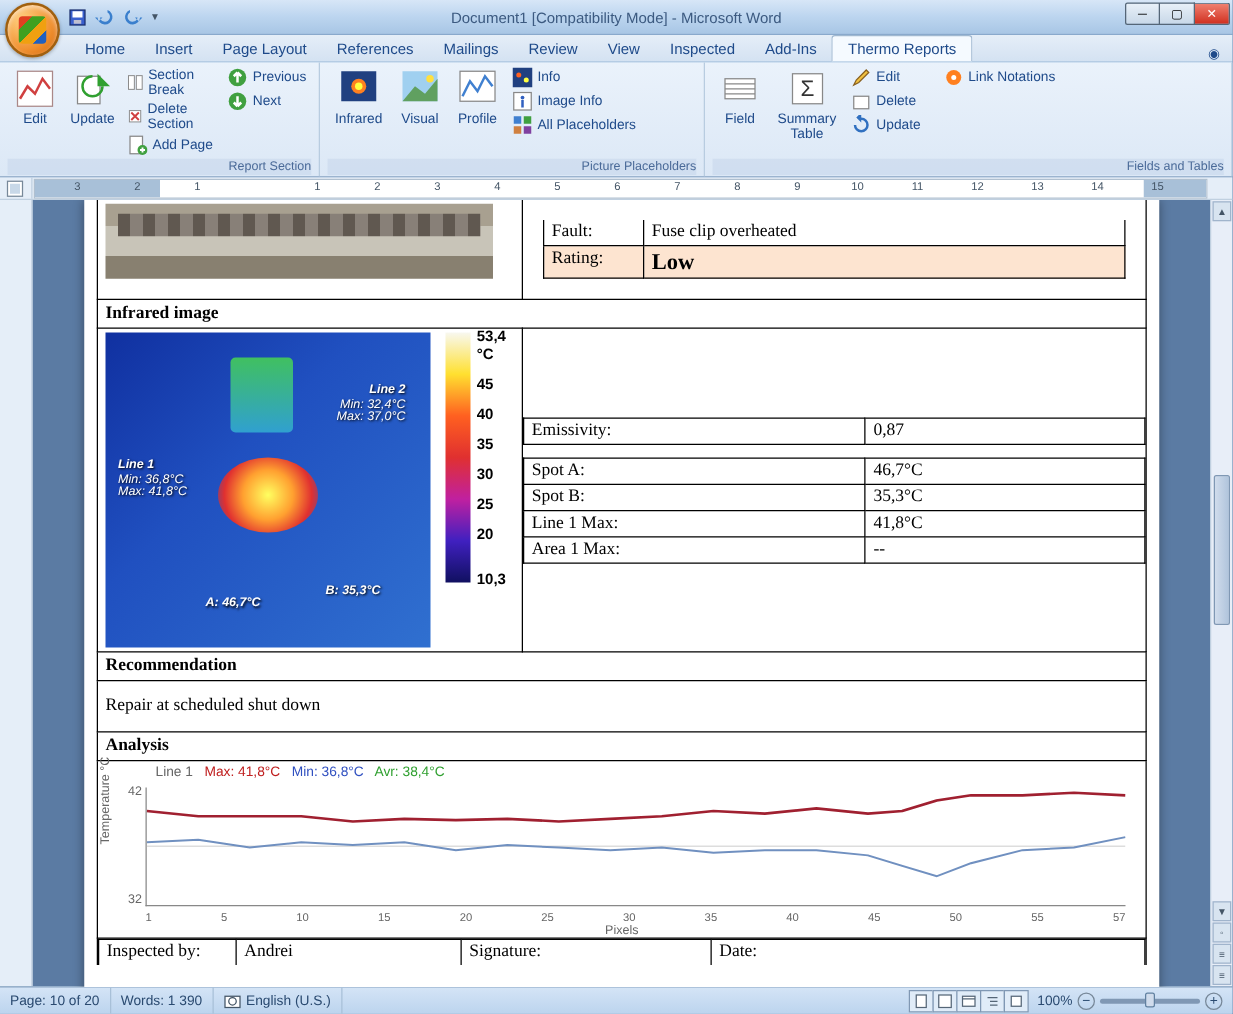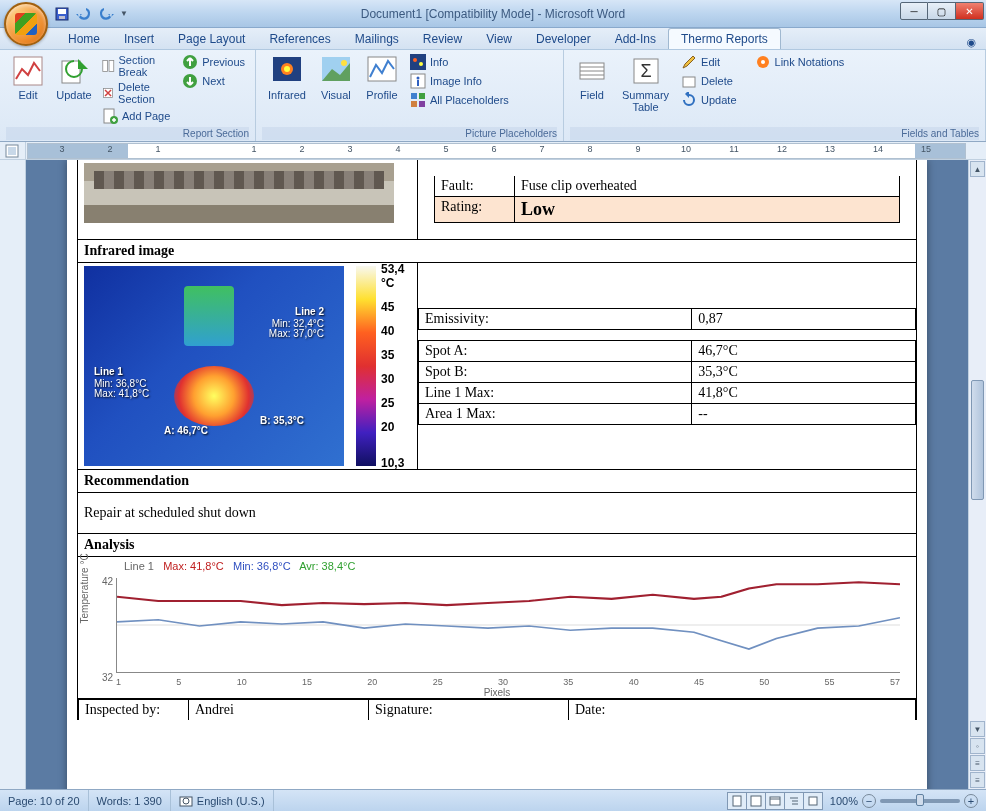--- a/index.html
+++ b/index.html
@@ -196,25 +196,26 @@
   font-size: 16px;
 }
 .img-box {
   background: #888;
   width: 310px; height: 60px;
   display: inline-block;
 }
 .orange-cell { background: #fde4d0; }
 
 .thermal-img {
-  width: 260px; height: 200px;
+  width: 260px; height: 252px;
   position: relative;
   background: linear-gradient(135deg, #1030a0 0%, #2050c0 40%, #3070d0 100%);
   display: inline-block;
   vertical-align: top;
+  font-style: italic;
 }
 .thermal-hot {
   position: absolute;
   left: 90px; top: 100px;
   width: 80px; height: 60px;
   background: radial-gradient(circle, #ffff60 0%, #ffa030 40%, #e03030 70%, transparent 100%);
   border-radius: 50%;
 }
 .thermal-label {
   position: absolute;
@@ -342,21 +343,21 @@
 </div>
 
 <div class="menubar">
   <span class="menu-tab">Home</span>
   <span class="menu-tab">Insert</span>
   <span class="menu-tab">Page Layout</span>
   <span class="menu-tab">References</span>
   <span class="menu-tab">Mailings</span>
   <span class="menu-tab">Review</span>
   <span class="menu-tab">View</span>
-  <span class="menu-tab">Developer</span>
+  <span class="menu-tab">Inspected</span>
   <span class="menu-tab">Add-Ins</span>
   <span class="menu-tab active">Thermo Reports</span>
   <span class="help-icon">◉</span>
 </div>
 
 <div class="ribbon">
 
   <div class="ribbon-group" style="width:256px">
     <div class="ribbon-content">
       <div class="big-btn">
@@ -653,21 +654,21 @@
               <td colspan="2">
           <div class="chart-box">
             <div class="chart-legend">
               <span>Line 1</span>&nbsp;&nbsp;
               <span class="max"><span>Max:</span> <span>41,8°C</span></span>&nbsp;&nbsp;
               <span class="min"><span>Min:</span> <span>36,8°C</span></span>&nbsp;&nbsp;
               <span class="avr"><span>Avr:</span> <span>38,4°C</span></span>
             </div>
             <span style="position:absolute;left:0;top:50%;transform:rotate(-90deg) translateX(10px);transform-origin:left;font-size:10px;color:#666">Temperature °C</span>
             <span style="position:absolute;left:18px;top:16px;font-size:10px;color:#666">42</span>
-            <span style="position:absolute;left:18px;bottom:12px;font-size:10px;color:#666">32</span>
+            <span style="position:absolute;left:18px;bottom:22px;font-size:10px;color:#666">32</span>
             <div class="chart-plot">
               <svg width="100%" height="100%" viewBox="0 0 570 90" preserveAspectRatio="none">
 
                 <line x1="0" y1="45" x2="570" y2="45" stroke="#ddd"></line>
 
                 <polyline points="0,18 30,22 60,22 90,22 120,26 150,24 180,25 210,24 240,26 270,24 300,22 330,18 360,20 390,16 420,20 440,18 460,10 480,6 510,6 540,4 570,6" fill="none" stroke="#a02030" stroke-width="2"></polyline>
 
                 <polyline points="0,42 30,40 60,46 90,42 120,44 150,42 180,48 210,44 240,46 270,48 300,46 330,50 360,48 390,48 420,52 440,60 460,68 480,58 510,48 540,46 570,38" fill="none" stroke="#7090c0" stroke-width="1.5"></polyline>
               </svg>
             </div>

